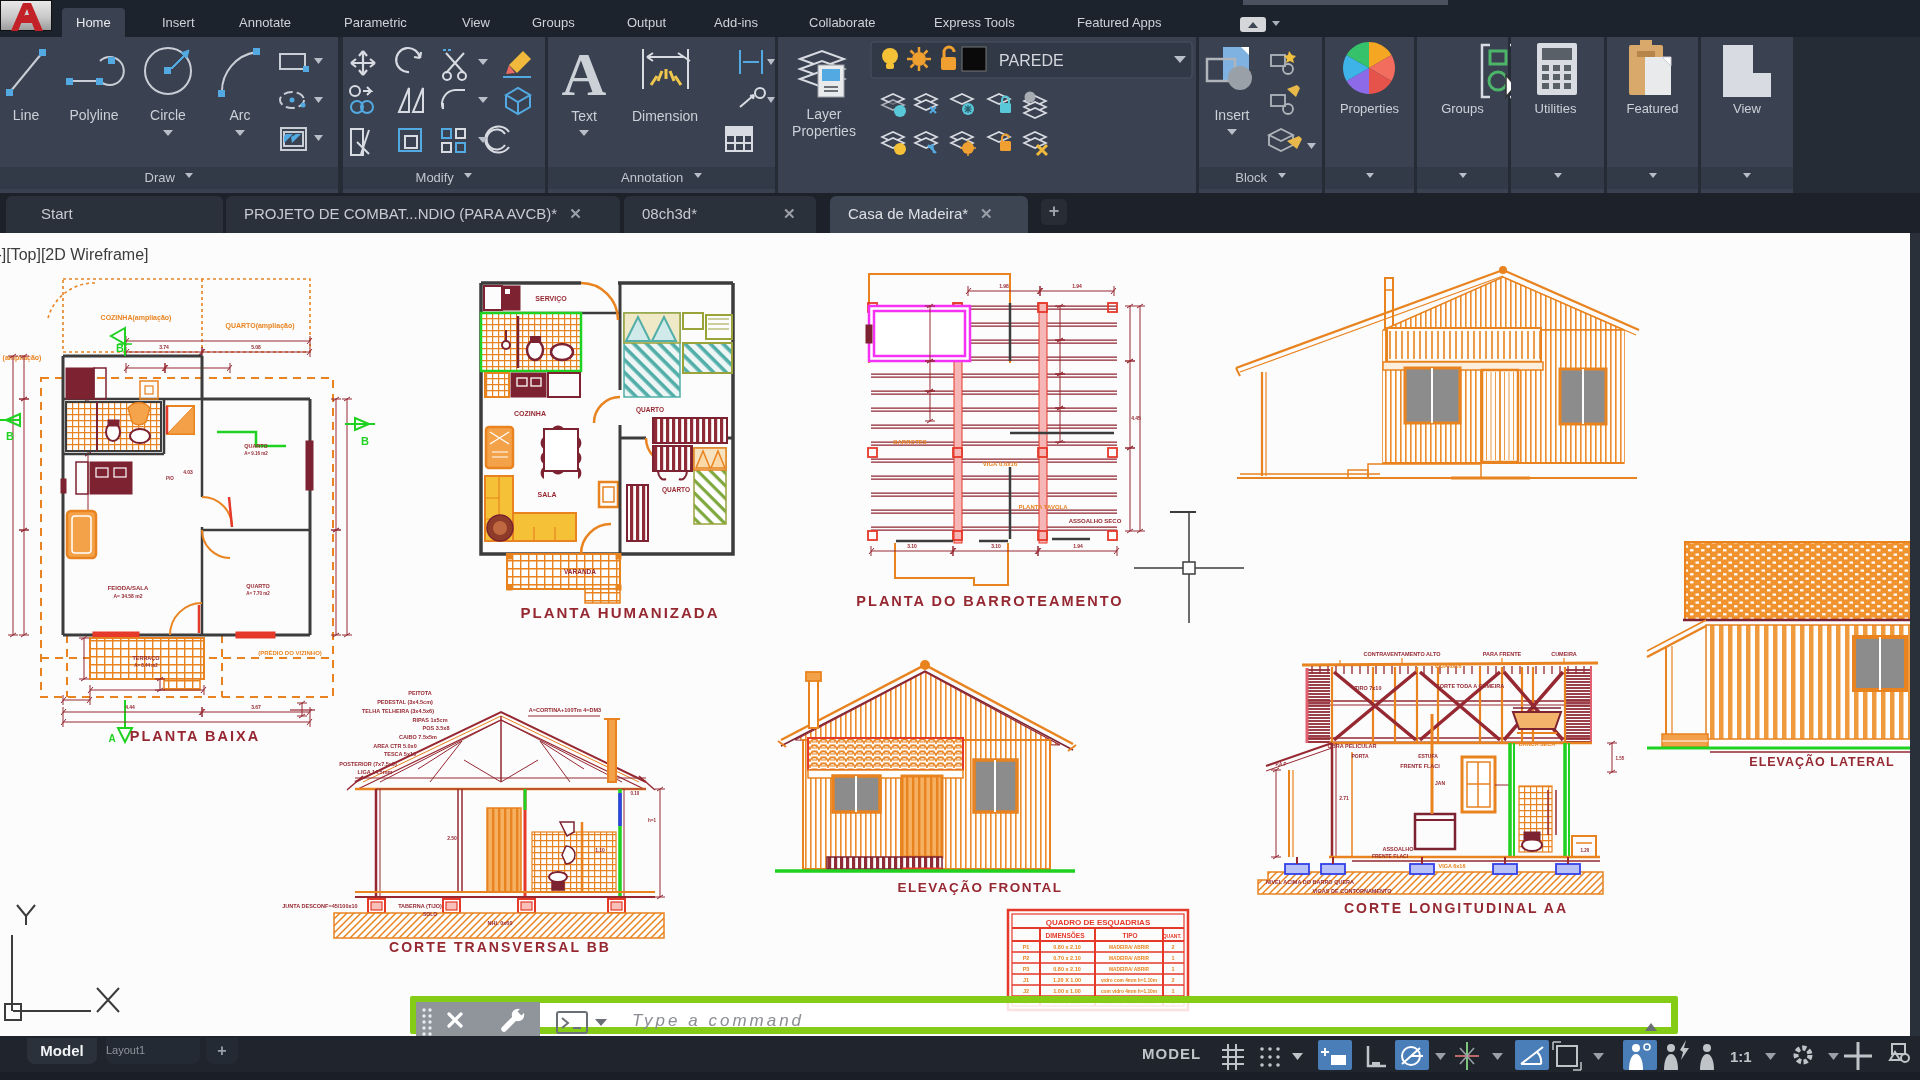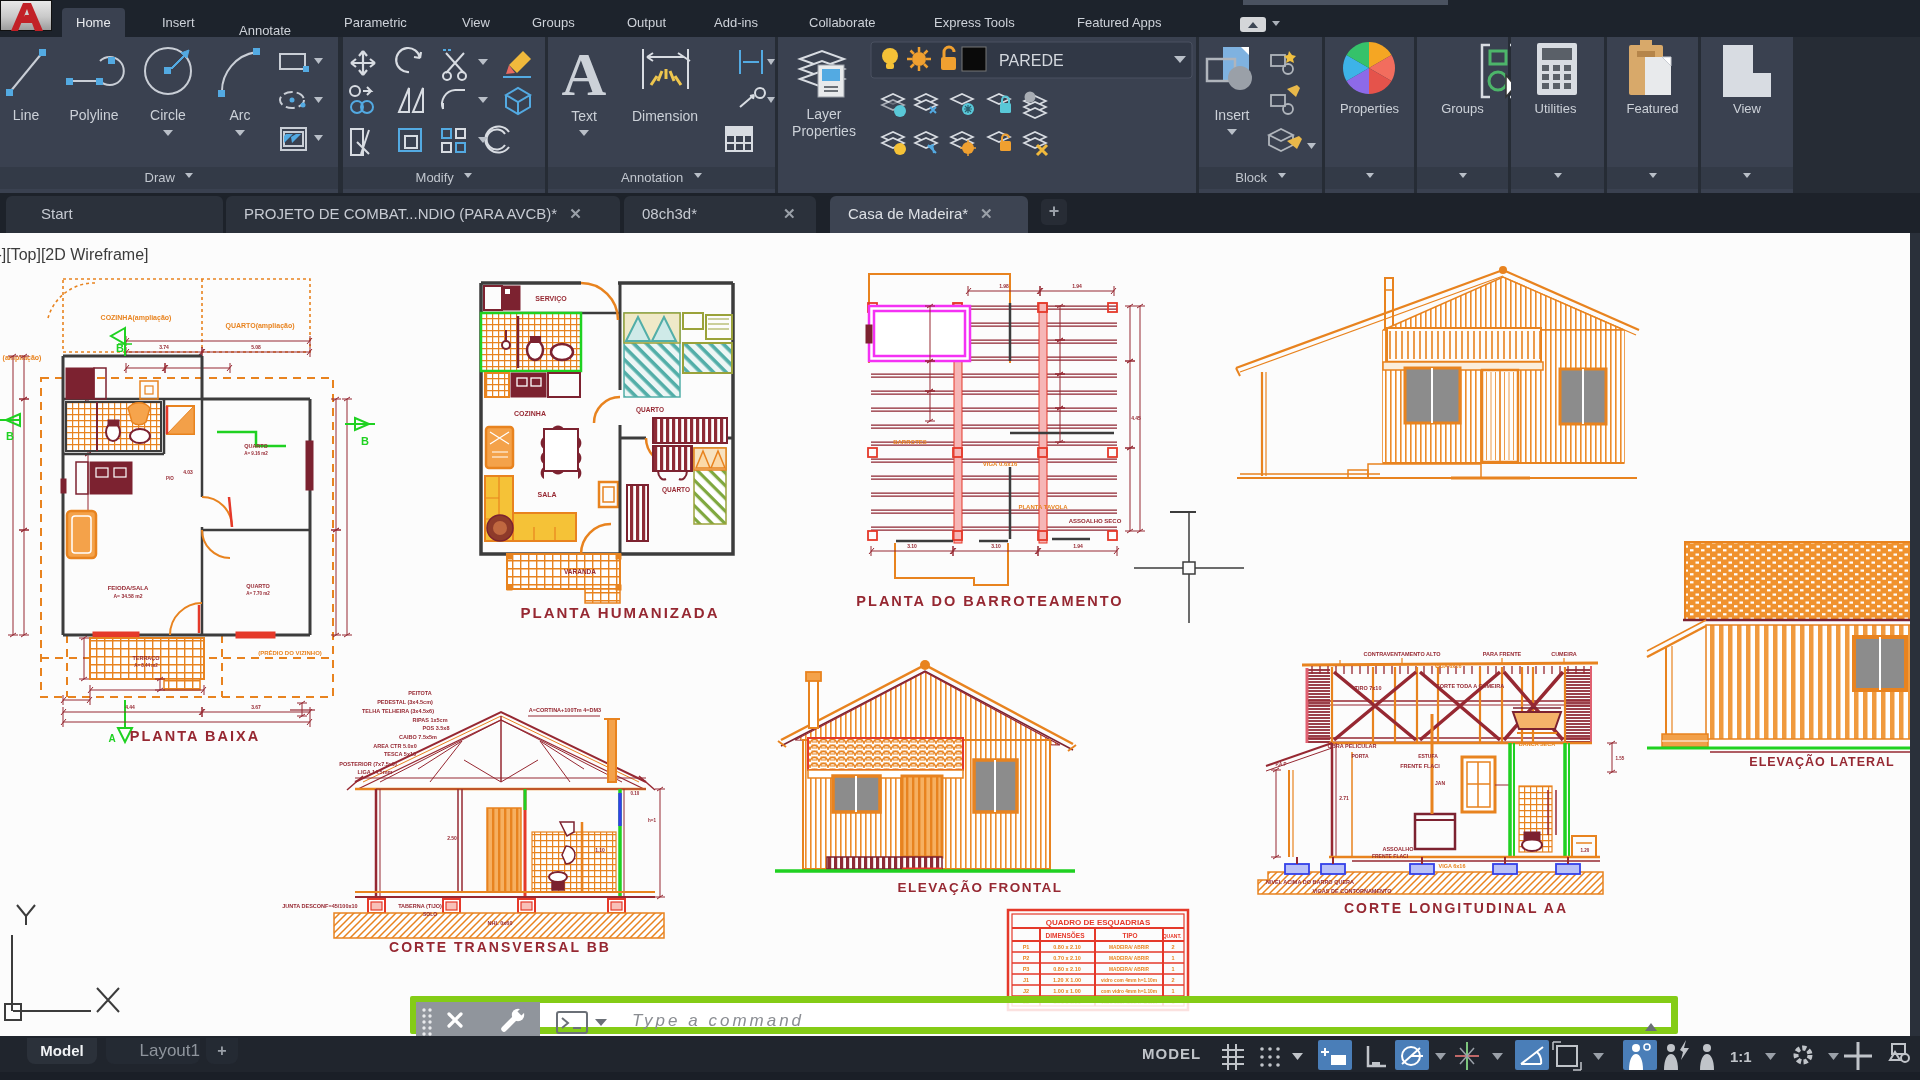--- a/index.html
+++ b/index.html
@@ -42,39 +42,39 @@
   border:7px solid #84cc16; border-radius:2px; }
 #cmdgrip { position:absolute; left:-1px; top:-1px; width:124px; height:38px; background:#90959c; }
 #cmdtext { position:absolute; left:215px; top:8px; font-style:italic; color:#8a8d92; font-size:17px; letter-spacing:3px;}
 #cmdup { position:absolute; right:14px; top:14px; border:6px solid transparent; border-bottom:8px solid #6a6f76; }
 
 #statusbar { position:absolute; left:0; top:1036px; width:1920px; height:44px; background:#20252d; }
 #statusbar .bstrip { position:absolute; left:0; top:36px; width:1920px; height:8px; background:#1a1f27; }
 #modeltab { position:absolute; left:27px; top:2px; width:70px; height:26px; background:#2b313a; border-radius:0 0 8px 8px;
   color:#f0f2f4; font-weight:bold; font-size:15px; text-align:center; line-height:25px;}
 #layouttab { position:absolute; left:106px; top:2px; width:94px; height:26px; background:#242a33; border-radius:0 0 8px 8px;
-  color:#8f959d; font-size:17px; text-align:right; line-height:25px;}
+  color:#8f959d; font-size:11px; text-align:left; line-height:25px;}
 #laplus { position:absolute; left:206px; top:2px; width:32px; height:26px; background:#242a33; border-radius:0 0 8px 8px;
   color:#9aa0a8; font-size:16px; font-weight:bold; text-align:center; line-height:25px;}
 #modeltext { position:absolute; left:1142px; top:9px; color:#c0c4c9; font-size:15px; font-weight:bold; letter-spacing:1px;}
 </style>
 </head>
 <body>
 <div id="app">
 
   <div id="titlebar">
     <div id="topsliver"></div>
     <div id="logo">
       <svg width="44" height="40" viewBox="0 0 44 40">
         <path d="M6 36 L18 8 L26 8 L38 36 L30 36 L27 28 L15 28 L20 20 L24 20 L22 14 L13 36 Z" fill="#c22127"></path>
       </svg>
     </div>
     <div class="mtab active" style="left:62px;">Home</div>
     <div class="mtab" style="left:148px;">Insert</div>
-    <div class="mtab" style="left:225px;margin-top:8px;">Annotate</div>
+    <div class="mtab" style="left:225px;">Annotate</div>
     <div class="mtab" style="left:330px;">Parametric</div>
     <div class="mtab" style="left:448px;">View</div>
     <div class="mtab" style="left:518px;">Groups</div>
     <div class="mtab" style="left:613px;">Output</div>
     <div class="mtab" style="left:700px;">Add-ins</div>
     <div class="mtab" style="left:795px;">Collaborate</div>
     <div class="mtab" style="left:920px;">Express Tools</div>
     <div class="mtab" style="left:1063px;">Featured Apps</div>
     <div id="ribbonbtn"></div>
     <div id="ribbonbtn2"></div>

